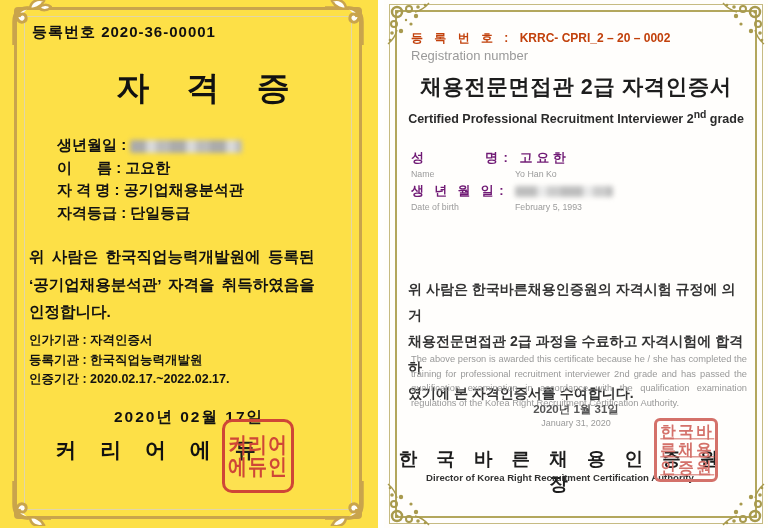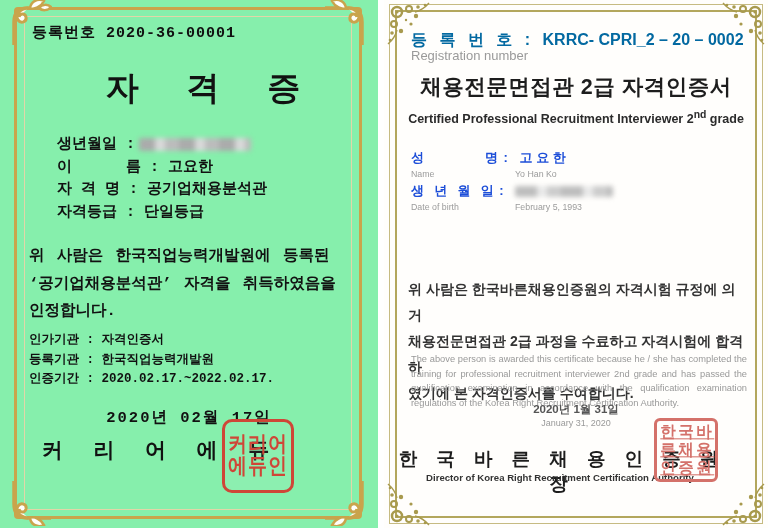--- a/index.html
+++ b/index.html
@@ -1,21 +1,21 @@
 <!DOCTYPE html>
 <html><head>
 <meta charset="utf-8">
 <style>
   * { margin:0; padding:0; box-sizing:border-box; }
   body { background:#ffffff; font-family:"Liberation Sans","DejaVu Sans",sans-serif; }
   .page { position:relative; width:768px; height:528px; background:#ffffff; overflow:hidden; }
 
   
-  .cert-left { position:absolute; left:0; top:0; width:378px; height:528px; background:#86efac;
-               font-family:Liberation Mono, monospace; color:#111; }
+  .cert-left { position:absolute; left:0; top:0; width:378px; height:528px; background:#fde047;
+               font-family:Liberation Sans, sans-serif; color:#111; }
   .cl-frame-outer { position:absolute; left:14px; right:16px; top:7px; bottom:9px;
                     border:3.5px solid #c9a44c; border-radius:4px; }
   .cl-frame-inner { position:absolute; left:24px; right:26px; top:16px; bottom:18px;
                     border:1.5px solid #e2d6a8; }
   .cl-corner { position:absolute; width:46px; height:46px; z-index:3; }
   .cl-corner svg { width:100%; height:100%; }
   .cl-tl { left:6px;  top:0px; }
   .cl-tr { right:8px; top:0px;  transform:scaleX(-1); }
   .cl-bl { left:6px;  bottom:2px; transform:scaleY(-1); }
   .cl-br { right:8px; bottom:2px; transform:rotate(180deg); }
@@ -46,30 +46,30 @@
                 color:#3c3c3c; }
   .cr-frame-thin  { position:absolute; left:5px; right:5px; top:4px; bottom:4px; border:1.5px solid #c6bb82; }
   .cr-frame-thick { position:absolute; left:11px; right:11px; top:10px; bottom:10px; border:2.5px solid #b3a75d; }
   .cr-corner { position:absolute; width:52px; height:52px; z-index:3; }
   .cr-corner svg { width:100%; height:100%; }
   .cr-tl { left:1px;  top:0px; }
   .cr-tr { right:1px; top:0px;  transform:scaleX(-1); }
   .cr-bl { left:1px;  bottom:0px; transform:scaleY(-1); }
   .cr-br { right:1px; bottom:0px; transform:rotate(180deg); }
 
-  .cr-reg { position:absolute; left:27px; top:30px; font-size:16px; color:#0369a1; font-weight:bold; }
+  .cr-reg { position:absolute; left:27px; top:30px; font-size:12px; color:#c2410c; font-weight:bold; }
   .cr-reg .lbl { letter-spacing:4px; white-space:pre; }
   .cr-reg-en { position:absolute; left:27px; top:48px; font-size:13px; color:#9a9a9a; }
   .cr-title { position:absolute; left:0; width:100%; top:72px; text-align:center;
               font-size:21.5px; font-weight:bold; color:#1d1d1d; letter-spacing:0.5px; }
   .cr-subtitle { position:absolute; left:0; width:100%; top:109px; text-align:center;
                  font-size:12.5px; font-weight:bold; color:#2b2b2b; }
   .cr-fields { position:absolute; left:27px; top:150px; width:340px; }
   .cr-frow { margin-bottom:1px; }
-  .cr-krline { font-size:13px; font-weight:bold; color:#1d4ed8; line-height:16px; }
+  .cr-krline { font-size:13px; font-weight:bold; color:#701a75; line-height:16px; }
   .cr-krline .lbl { white-space:pre; letter-spacing:1px; }
   .cr-krline .val { margin-left:6px; }
   .cr-enline { font-size:8.8px; color:#9b9b9b; line-height:16px; }
   .cr-enline .enl { display:inline-block; width:104px; }
   .cr-blur { display:inline-block; vertical-align:middle; width:98px; height:11px; margin-left:6px;
              background:repeating-linear-gradient(90deg,#bdbdbd 0 22px,#e9e9e9 22px 32px,#cccccc 32px 46px);
              filter:blur(2.4px); border-radius:2px; }
   .cr-body-kr { position:absolute; left:24px; top:276px; width:340px; font-size:14px; font-weight:600;
                 color:#333; line-height:26px; }
   .cr-body-en { position:absolute; left:27px; top:352px; width:336px; font-size:9.3px; color:#999;

